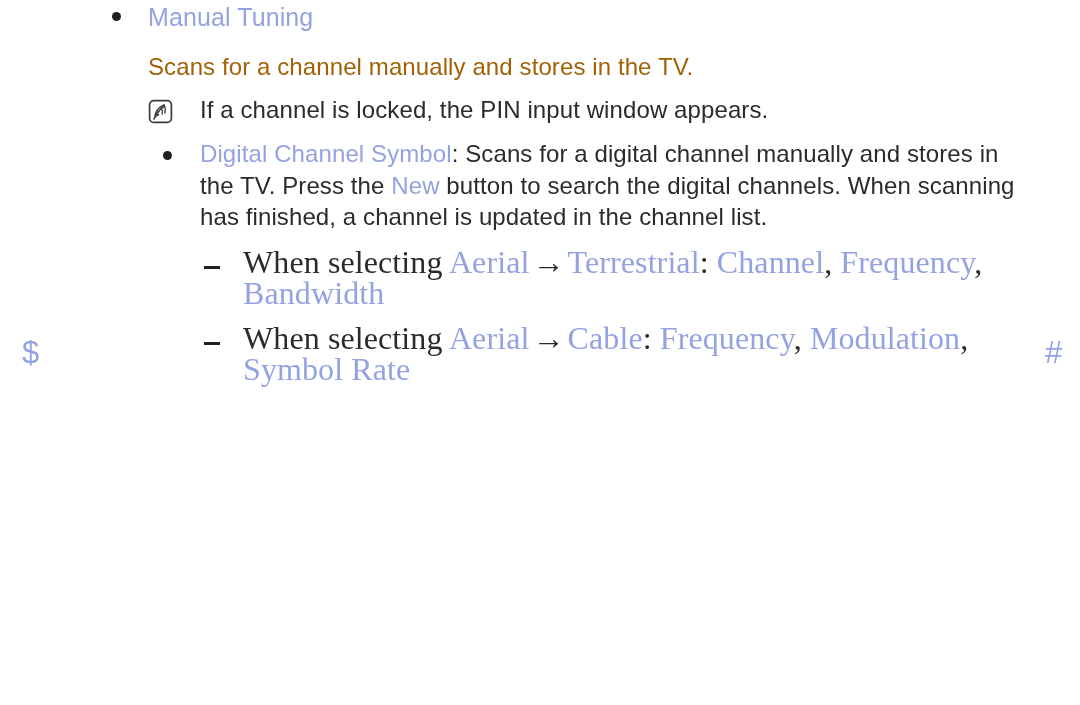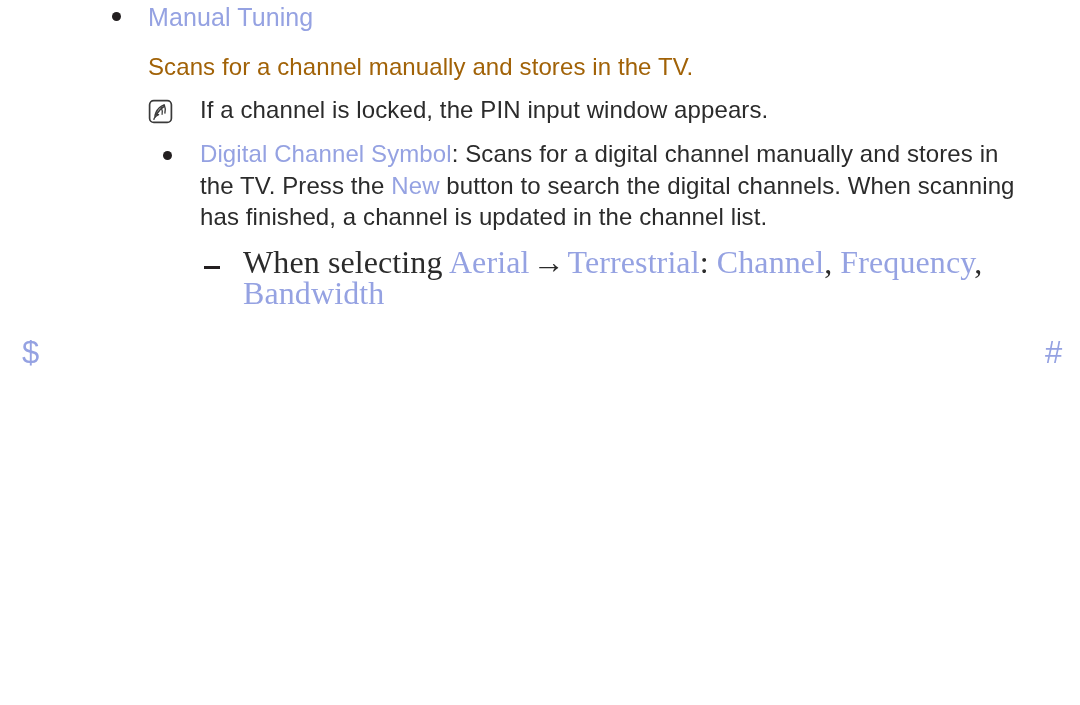--- a/index.html
+++ b/index.html
@@ -187,15 +187,21 @@
       </div>
     </div>
 
     <div class="lvl3 spacer-3">
       <span class="dash"></span>
       <div class="lvl3-text">
         <span>When selecting </span><span class="blue">Aerial</span><span class="arrow">→</span><span class="blue">Terrestrial</span><span>:</span><span>&nbsp;</span><span class="blue">Channel</span><span>, </span><span class="blue">Frequency</span><span>, </span><span class="blue">Bandwidth</span>
       </div>
     </div>
 
+    <div class="lvl3 spacer-3">
+      <span class="dash"></span>
+      <div class="lvl3-text">
+        <span>When selecting </span><span class="blue">Aerial</span><span class="arrow">→</span><span class="blue">Cable</span><span>:</span><span>&nbsp;</span><span class="blue">Frequency</span><span>, </span><span class="blue">Modulation</span><span>, </span><span class="blue">Symbol Rate</span>
+      </div>
+    </div>
 
   </div>
 </div>
 
 </body></html>

